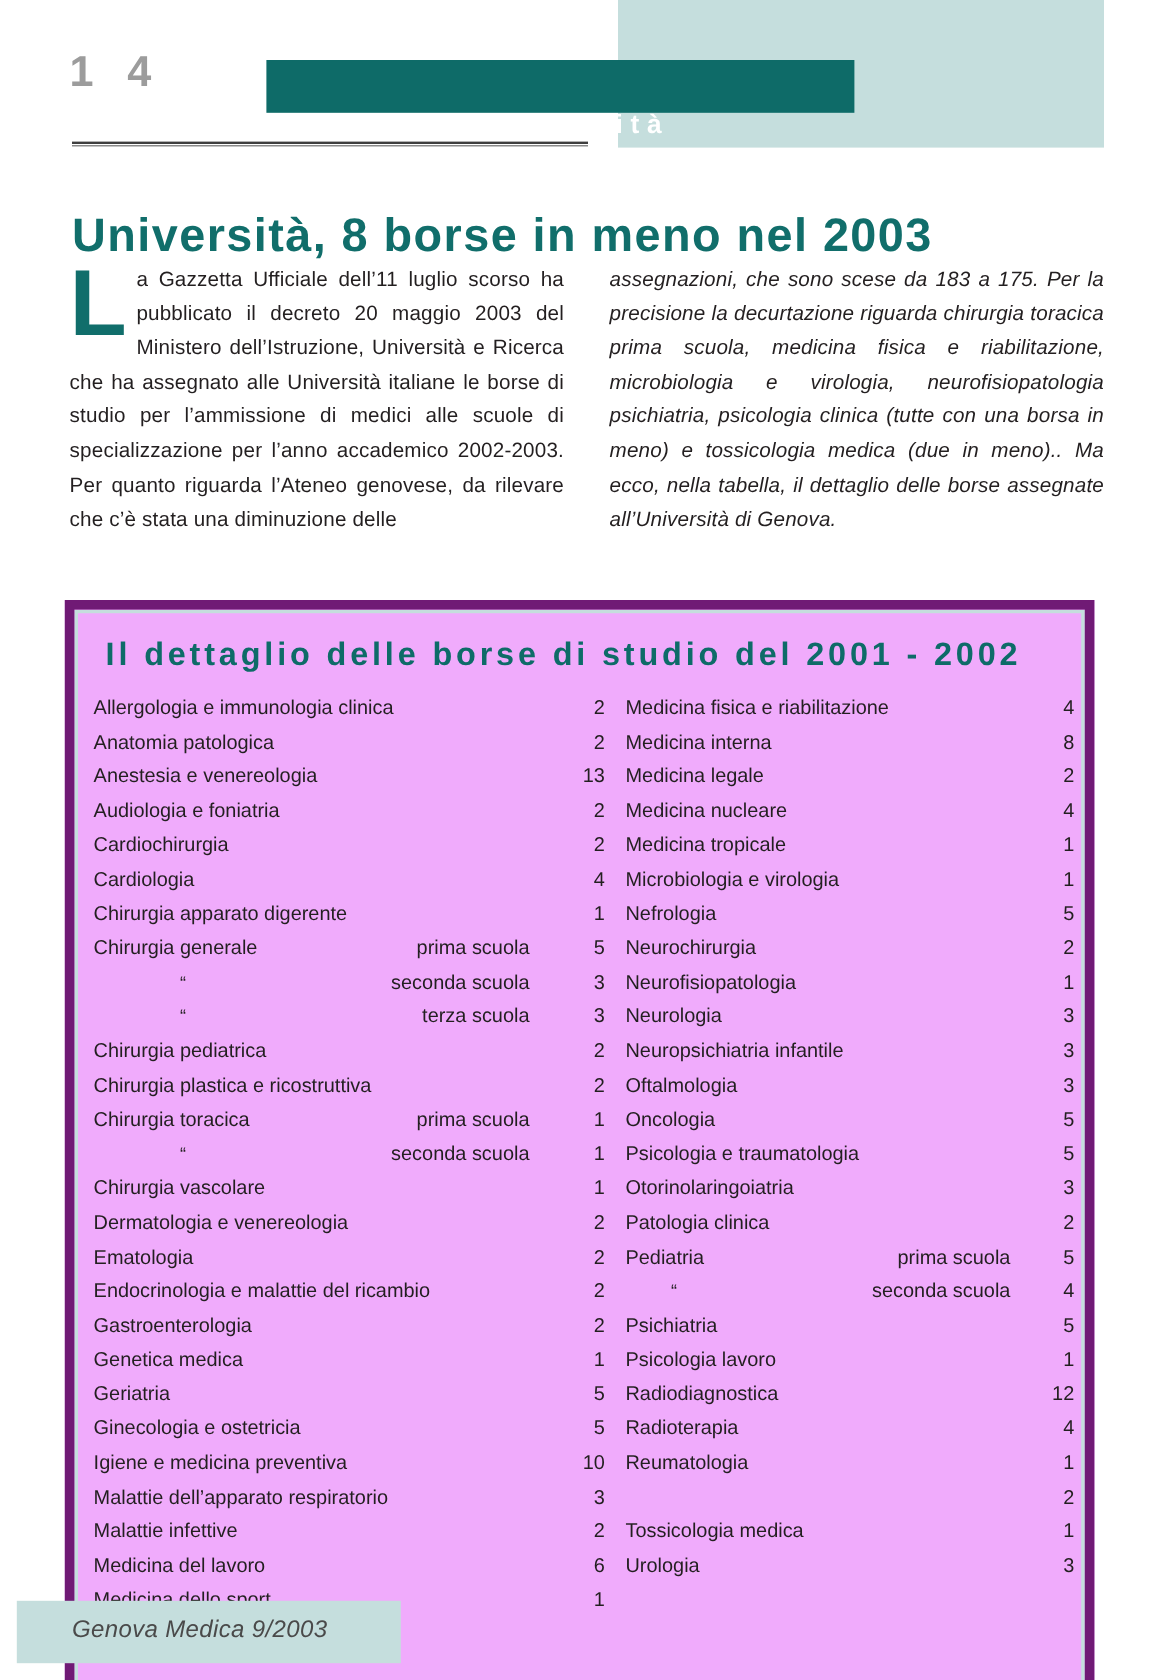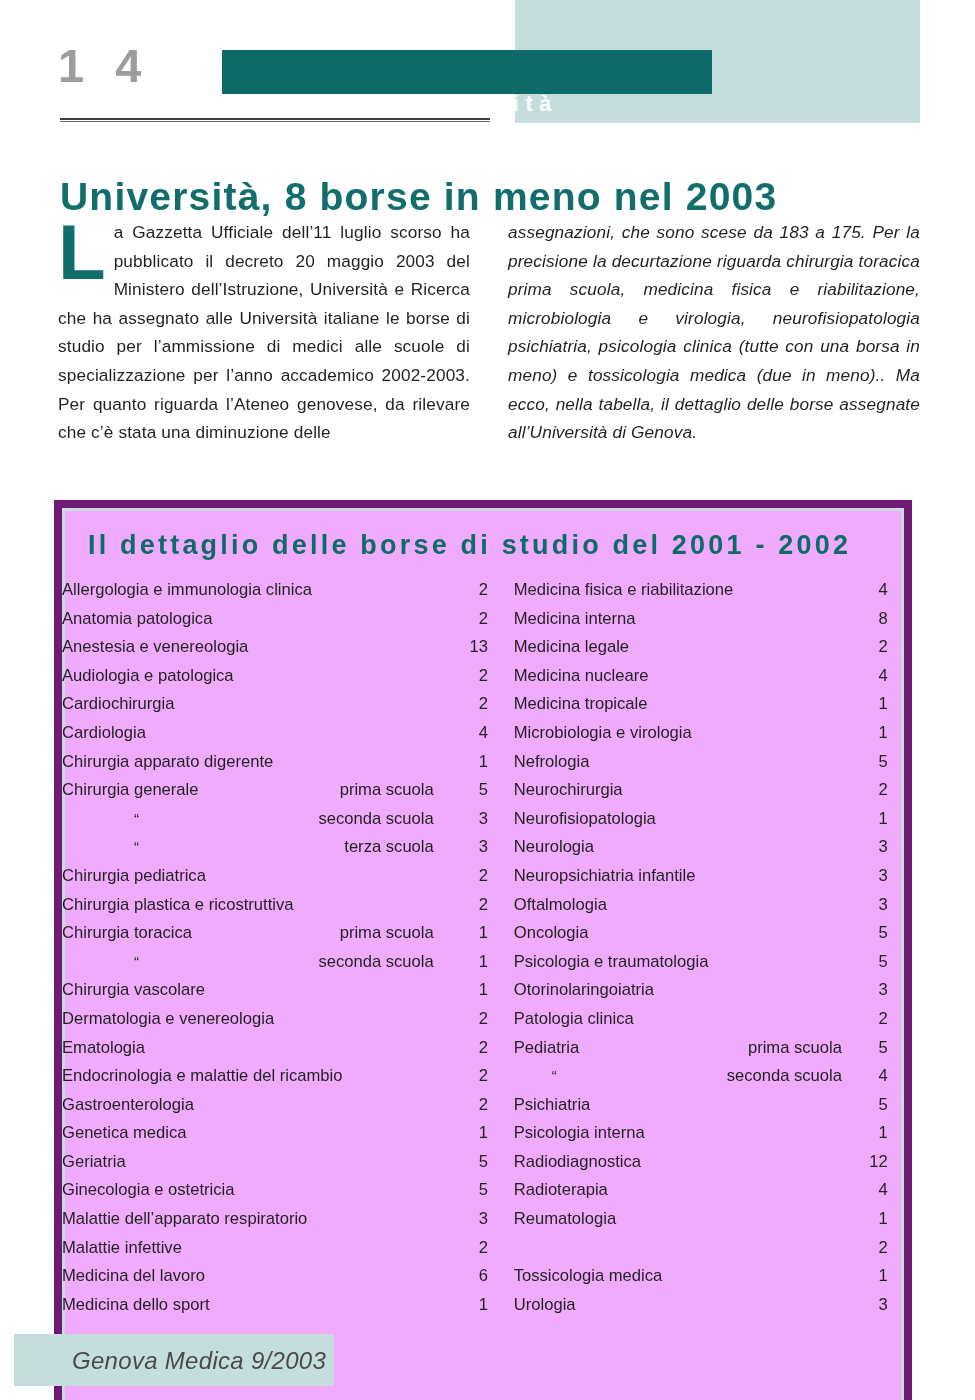--- a/index.html
+++ b/index.html
@@ -24,21 +24,21 @@
     top: 0;
     width: 405px;
     height: 123px;
     background: #c5dedd;
   }
   .page-number {
     position: absolute;
     left: 58px;
     top: 42px;
     font-family: "Liberation Sans Narrow", "Liberation Sans", sans-serif;
-    font-size: 47px;
+    font-size: 36px;
     font-weight: bold;
     color: #9c9c9c;
     letter-spacing: 9px;
     line-height: 1;
   }
   .section-bar {
     position: absolute;
     left: 222px;
     top: 50px;
     width: 490px;
@@ -142,21 +142,21 @@
   .table-cols {
     position: absolute;
     left: 0;
     top: 68px;
     right: 0;
     display: flex;
   }
   .table-col {
     position: relative;
   }
-  .table-col.c1 { width: 448px; }
+  .table-col.c1 { width: 448px; padding-left: 16px; }
   .table-col.c2 { width: 394px; padding-left: 8px; }
 
   .row {
     position: relative;
     height: 28.6px;
     font-size: 16.6px;
     line-height: 28.6px;
     color: #231f20;
     white-space: nowrap;
   }
@@ -193,26 +193,25 @@
     left: 14px;
     top: 1334px;
     width: 320px;
     height: 52px;
     background: #c5dedd;
   }
   .footer-text {
     position: absolute;
     left: 60px;
     top: 1347px;
-    font-size: 24px;
+    font-size: 20px;
     font-style: italic;
     color: #4a4a4a;
     letter-spacing: 0.3px;
     white-space: nowrap;
-    margin-left: 12px;
   }
 </style>
 </head>
 <body>
 
 <div class="light-block"></div>
 
 <div class="page-number">1 4</div>
 
 <div class="section-bar"></div>
@@ -229,39 +228,40 @@
   <div class="col right tight">assegnazioni, che sono scese da 183 a 175. Per la precisione la decurtazione riguarda chirurgia toracica prima scuola, medicina fisica e riabilitazione, microbiologia e virologia, neurofisiopatologia psichiatria, psicologia clinica (tutte con una borsa in meno) e tossicologia medica (due in meno).. Ma ecco, nella tabella, il dettaglio delle borse assegnate all’Università di Genova.</div>
 </div>
 
 <div class="panel">
   <div class="panel-title">Il dettaglio delle borse di studio del 2001 - 2002</div>
   <div class="table-cols">
     <div class="table-col c1" id="tcol1">
         <div class="row"><span class="name">Allergologia e immunologia clinica</span><span class="val">2</span></div>
         <div class="row"><span class="name">Anatomia patologica</span><span class="val">2</span></div>
         <div class="row"><span class="name">Anestesia e venereologia</span><span class="val">13</span></div>
-        <div class="row"><span class="name">Audiologia e patologica</span><span class="val">2</span></div>
+        <div class="row"><span class="name">Audiologia e foniatria</span><span class="val">2</span></div>
         <div class="row"><span class="name">Cardiochirurgia</span><span class="val">2</span></div>
         <div class="row"><span class="name">Cardiologia</span><span class="val">4</span></div>
         <div class="row"><span class="name">Chirurgia apparato digerente</span><span class="val">1</span></div>
         <div class="row"><span class="name">Chirurgia generale</span><span class="sub">prima scuola</span><span class="val">5</span></div>
         <div class="row"><span class="name ditto">“</span><span class="sub">seconda scuola</span><span class="val">3</span></div>
         <div class="row"><span class="name ditto">“</span><span class="sub">terza scuola</span><span class="val">3</span></div>
         <div class="row"><span class="name">Chirurgia pediatrica</span><span class="val">2</span></div>
         <div class="row"><span class="name">Chirurgia plastica e ricostruttiva</span><span class="val">2</span></div>
         <div class="row"><span class="name">Chirurgia toracica</span><span class="sub">prima scuola</span><span class="val">1</span></div>
         <div class="row"><span class="name ditto">“</span><span class="sub">seconda scuola</span><span class="val">1</span></div>
         <div class="row"><span class="name">Chirurgia vascolare</span><span class="val">1</span></div>
         <div class="row"><span class="name">Dermatologia e venereologia</span><span class="val">2</span></div>
         <div class="row"><span class="name">Ematologia</span><span class="val">2</span></div>
         <div class="row"><span class="name">Endocrinologia e malattie del ricambio</span><span class="val">2</span></div>
         <div class="row"><span class="name">Gastroenterologia</span><span class="val">2</span></div>
         <div class="row"><span class="name">Genetica medica</span><span class="val">1</span></div>
         <div class="row"><span class="name">Geriatria</span><span class="val">5</span></div>
         <div class="row"><span class="name">Ginecologia e ostetricia</span><span class="val">5</span></div>
+        <div class="row"><span class="name">Igiene e medicina preventiva</span><span class="val">10</span></div>
         <div class="row"><span class="name">Malattie dell’apparato respiratorio</span><span class="val">3</span></div>
         <div class="row"><span class="name">Malattie infettive</span><span class="val">2</span></div>
         <div class="row"><span class="name">Medicina del lavoro</span><span class="val">6</span></div>
         <div class="row"><span class="name">Medicina dello sport</span><span class="val">1</span></div>
       </div>
     <div class="table-col c2" id="tcol2">
         <div class="row"><span class="name">Medicina fisica e riabilitazione</span><span class="val">4</span></div>
         <div class="row"><span class="name">Medicina interna</span><span class="val">8</span></div>
         <div class="row"><span class="name">Medicina legale</span><span class="val">2</span></div>
         <div class="row"><span class="name">Medicina nucleare</span><span class="val">4</span></div>
@@ -273,21 +273,21 @@
         <div class="row"><span class="name">Neurologia</span><span class="val">3</span></div>
         <div class="row"><span class="name">Neuropsichiatria infantile</span><span class="val">3</span></div>
         <div class="row"><span class="name">Oftalmologia</span><span class="val">3</span></div>
         <div class="row"><span class="name">Oncologia</span><span class="val">5</span></div>
         <div class="row"><span class="name">Psicologia e traumatologia</span><span class="val">5</span></div>
         <div class="row"><span class="name">Otorinolaringoiatria</span><span class="val">3</span></div>
         <div class="row"><span class="name">Patologia clinica</span><span class="val">2</span></div>
         <div class="row"><span class="name">Pediatria</span><span class="sub">prima scuola</span><span class="val">5</span></div>
         <div class="row"><span class="name ditto">“</span><span class="sub">seconda scuola</span><span class="val">4</span></div>
         <div class="row"><span class="name">Psichiatria</span><span class="val">5</span></div>
-        <div class="row"><span class="name">Psicologia interna</span><span class="val">1</span></div>
+        <div class="row"><span class="name">Psicologia lavoro</span><span class="val">1</span></div>
         <div class="row"><span class="name">Radiodiagnostica</span><span class="val">12</span></div>
         <div class="row"><span class="name">Radioterapia</span><span class="val">4</span></div>
         <div class="row"><span class="name">Reumatologia</span><span class="val">1</span></div>
         <div class="row"><span class="val">2</span></div>
         <div class="row"><span class="name">Tossicologia medica</span><span class="val">1</span></div>
         <div class="row"><span class="name">Urologia</span><span class="val">3</span></div>
       </div>
   </div>
 </div>
 

